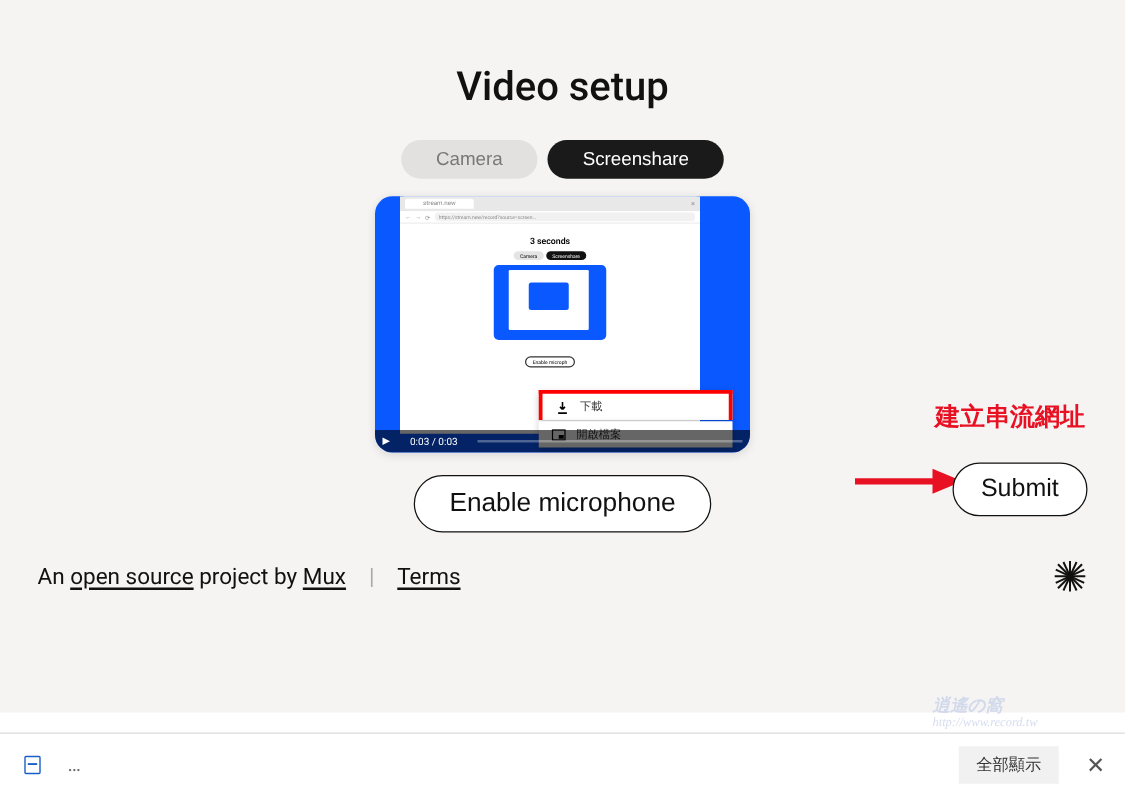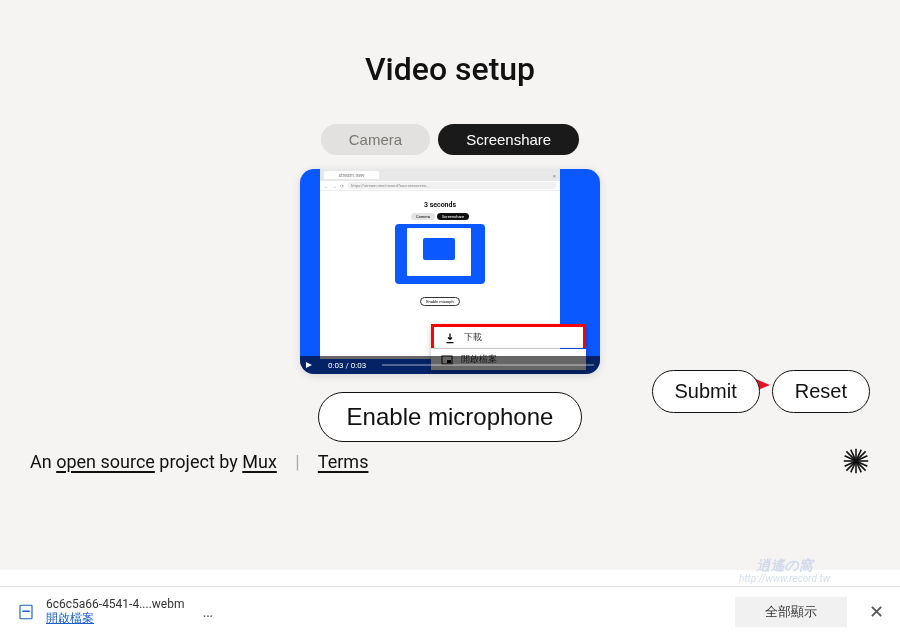--- a/index.html
+++ b/index.html
@@ -2,21 +2,21 @@
 <html><head>
 <meta charset="utf-8">
 <style>
 * { box-sizing: border-box; margin: 0; padding: 0; }
 body {
   width: 900px; height: 636px;
   font-family: -apple-system, BlinkMacSystemFont, "Segoe UI", Roboto, sans-serif;
   background: #fff; position: relative; overflow: hidden;
 }
 .main { background: #f5f4f3; width: 100%; height: 570px; padding-top: 50px; position: relative; }
-.title { text-align: center; font-size: 32px; font-weight: 500; color: #111; margin-bottom: 36px; }
+.title { text-align: center; font-size: 32px; font-weight: 500; color: #111; margin-bottom: 24px; }
 .tabs { display: flex; justify-content: center; gap: 8px; margin-bottom: 14px; }
 .tab {
   padding: 7px 28px; border-radius: 20px; font-size: 15px; font-weight: 500;
   cursor: pointer; border: none;
 }
 .tab.inactive { background: #e3e1df; color: #7a7874; }
 .tab.active { background: #1a1a1a; color: #fff; }
 .preview-wrap { display: flex; justify-content: center; }
 .preview {
   width: 300px; height: 205px; border-radius: 14px; overflow: hidden;
@@ -60,21 +60,21 @@
 }
 .ctx-menu-alt {
   position:absolute; right:14px; bottom:4px; width:155px; background:#fff;
   box-shadow:0 2px 6px rgba(0,0,0,0.25);
 }
 .ctx-item { display:flex; align-items:center; gap:8px; padding:4px 10px; font-size:9px; color:#333; }
 .ctx-item .icn { width:12px; height:12px; display:flex; align-items:center; justify-content:center; }
 .enable-mic-wrap { display:flex; justify-content:center; margin-top:18px; }
 .enable-mic {
   padding: 10px 28px; border:1.5px solid #111; border-radius:28px;
-  background:#fff; font-size:24px; font-weight:400; color:#111; cursor:pointer;
+  background:#fff; font-size:21px; font-weight:400; color:#111; cursor:pointer;
 }
 .right-btns { position:absolute; right:30px; top:370px; display:flex; flex-direction:row; gap:12px; align-items:flex-end; }
 .pill-btn {
   padding: 9px 22px; border:1.5px solid #111; border-radius:24px;
   background:#fff; font-size:20px; font-weight:400; color:#111; cursor:pointer;
 }
 .annot { position:absolute; right:32px; top:320px; color:#e81123; font-size:20px; font-weight:700; }
 .arrow { position:absolute; right:130px; top:370px; }
 .footer {
   position:absolute; left:0; bottom:95px; width:100%; padding: 0 30px;
@@ -88,25 +88,25 @@
   position:absolute; left:0; bottom:0; width:100%; height:50px;
   background:#fff; border-top:1px solid #dcdcdc; display:flex; align-items:center; padding:0 16px;
 }
 .dl-item { display:flex; align-items:center; gap:10px; }
 .dl-icon { width:20px; height:20px; display:flex; align-items:center; justify-content:center; }
 .dl-text { display:flex; flex-direction:column; line-height:1.15; }
 .dl-name { font-size:12px; color:#333; }
 .dl-link { font-size:12px; color:#1a5fc8; text-decoration:underline; cursor:pointer; }
 .dl-more { margin-left:18px; font-size:16px; color:#666; cursor:pointer; letter-spacing:2px; }
 .dl-right { margin-left:auto; display:flex; align-items:center; gap:22px; }
-.dl-showall { font-size:13px; color:#333; cursor:pointer; background:#f1f1f1; padding:6px 30px;font-family:Liberation Serif, serif; }
+.dl-showall { font-size:13px; color:#333; cursor:pointer; background:#f1f1f1; padding:6px 14px;font-family:Liberation Serif, serif; }
 .dl-close { font-size:18px; color:#555; cursor:pointer; }
 .watermark {
   position:absolute; right:70px; bottom:52px; color:#c4cfe8; font-size:10px; font-style:italic;
-  text-align:center; line-height:1.1; opacity:.7; pointer-events:none;
+  text-align:left; line-height:1.1; opacity:.7; pointer-events:none;font-family:Liberation Serif, serif;
 }
 .watermark .wm1 { font-size:14px; font-weight:600; }
 </style>
 </head>
 <body>
 
 <div class="main">
   <h1 class="title">Video setup</h1>
 
   <div class="tabs">
@@ -169,29 +169,29 @@
         <span class="time">0:03 / 0:03</span>
         <div class="progress-track"></div>
       </div>
     </div>
   </div>
 
   <div class="enable-mic-wrap">
     <button class="enable-mic">Enable microphone</button>
   </div>
 
+  <div class="annot">建立串流網址</div>
 
   <svg class="arrow" width="90" height="30" viewBox="0 0 90 30">
     <line x1="4" y1="15" x2="72" y2="15" stroke="#e81123" stroke-width="5"></line>
     <polygon points="90,15 66,5 66,25" fill="#e81123"></polygon>
   </svg>
 
   <div class="right-btns">
     <button class="pill-btn">Submit</button>
-    <button class="pill-btn">Reset</button>
   </div>
 
   <div class="footer">
     <div class="footer-left">
       <span>An </span><a>open source</a><span> project by </span><a>Mux</a>
       <span class="footer-sep">|</span>
       <a>Terms</a>
     </div>
     <svg class="star-icon" viewBox="0 0 32 32">
       <g stroke="#111" stroke-width="1.8">
@@ -209,24 +209,20 @@
 </div>
 
 <div class="dl-bar">
   <div class="dl-item">
     <span class="dl-icon">
       <svg width="18" height="18" viewBox="0 0 24 24">
           <rect x="4" y="3" width="16" height="18" rx="1" fill="none" stroke="#1a5fc8" stroke-width="1.5"></rect>
           <rect x="7" y="10" width="10" height="2" fill="#1a5fc8"></rect>
         </svg>
     </span>
-    <div class="dl-text">
-      <span class="dl-name">6c6c5a66-4541-4....webm</span>
-      <span class="dl-link">開啟檔案</span>
-    </div>
   </div>
   <span class="dl-more">…</span>
   <div class="dl-right">
     <span class="dl-showall">全部顯示</span>
     <span class="dl-close">✕</span>
   </div>
 </div>
 
 <div class="watermark">
   <div class="wm1">逍遙の窩</div>

